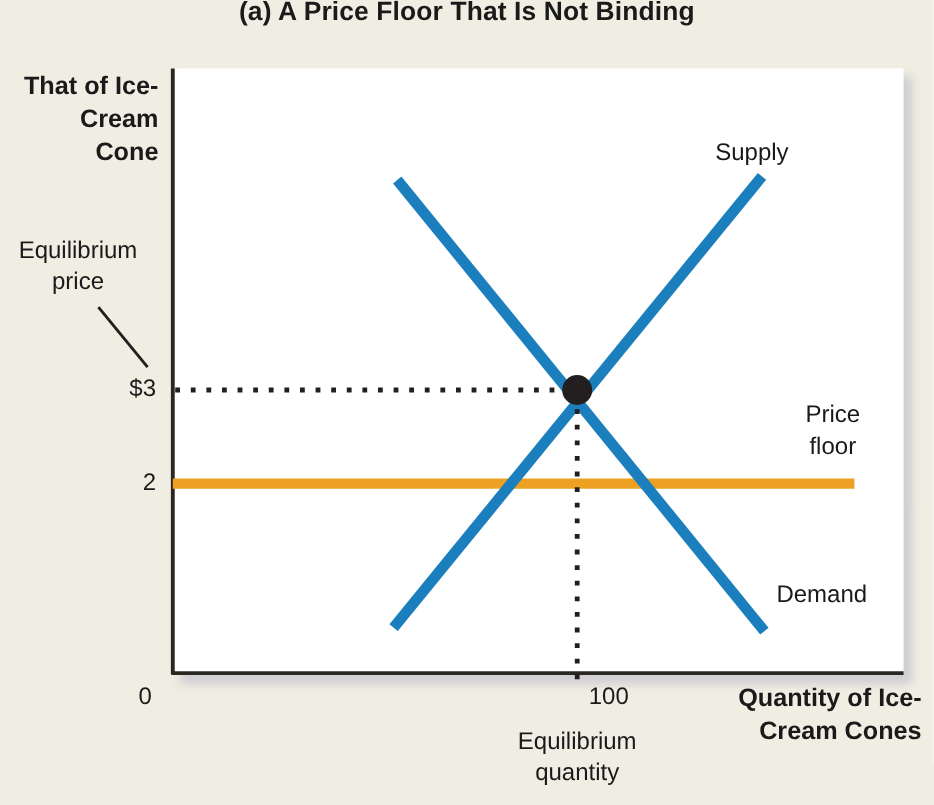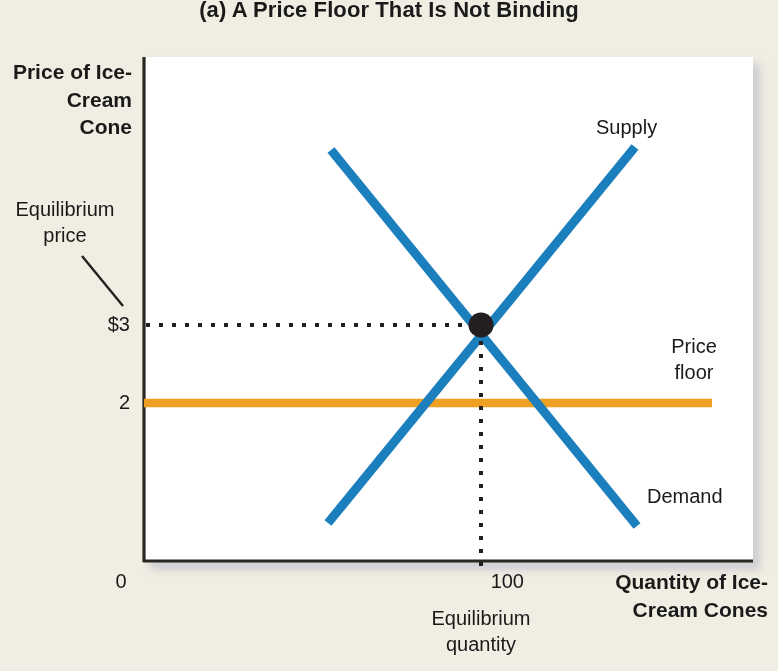--- a/index.html
+++ b/index.html
@@ -160,21 +160,21 @@
     <line x1="146" y1="325" x2="478" y2="325" stroke="#231F20" stroke-width="4" stroke-dasharray="4 9" stroke-linecap="butt"></line>
 
     <line x1="481" y1="328" x2="481" y2="566" stroke="#231F20" stroke-width="4" stroke-dasharray="4 9" stroke-linecap="butt"></line>
 
     <circle cx="481" cy="325" r="12.5" fill="#231F20"></circle>
 
     <line x1="82" y1="256" x2="123" y2="306" stroke="#231F20" stroke-width="2.4"></line>
 
   </svg>
 
-  <div class="axis-title" id="y-axis-title">Price of Ice-Cream Cone</div>
+  <div class="axis-title" id="y-axis-title">That of Ice-Cream Cone</div>
   <div class="axis-title" id="x-axis-title">Quantity of Ice-Cream Cones</div>
 
   <div class="annot" id="tick-y-3">$3</div>
   <div class="annot" id="tick-y-2">2</div>
   <div class="annot" id="tick-x-0">0</div>
   <div class="annot" id="tick-x-100">100</div>
 
   <div class="annot" id="equilibrium-price-label">Equilibrium price</div>
   <div class="annot" id="equilibrium-quantity-label">Equilibrium quantity</div>
   <div class="annot" id="supply-label">Supply</div>

